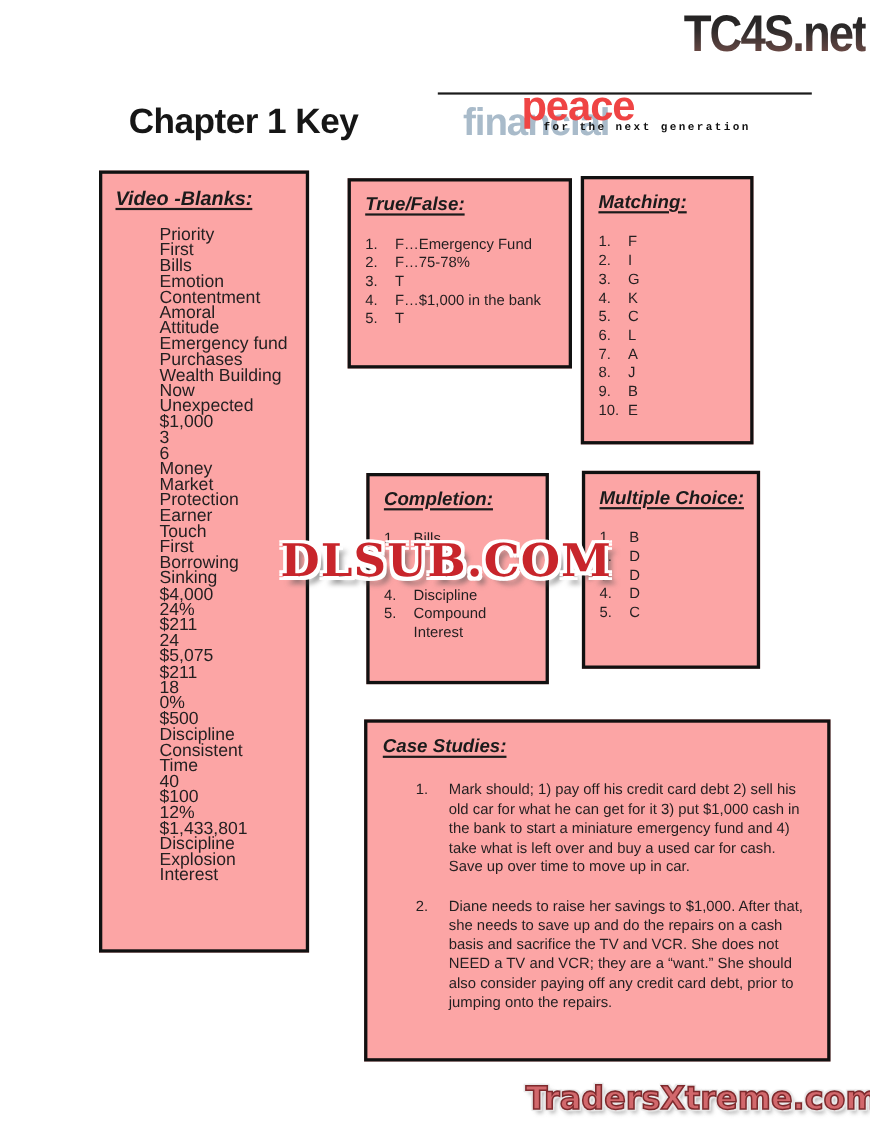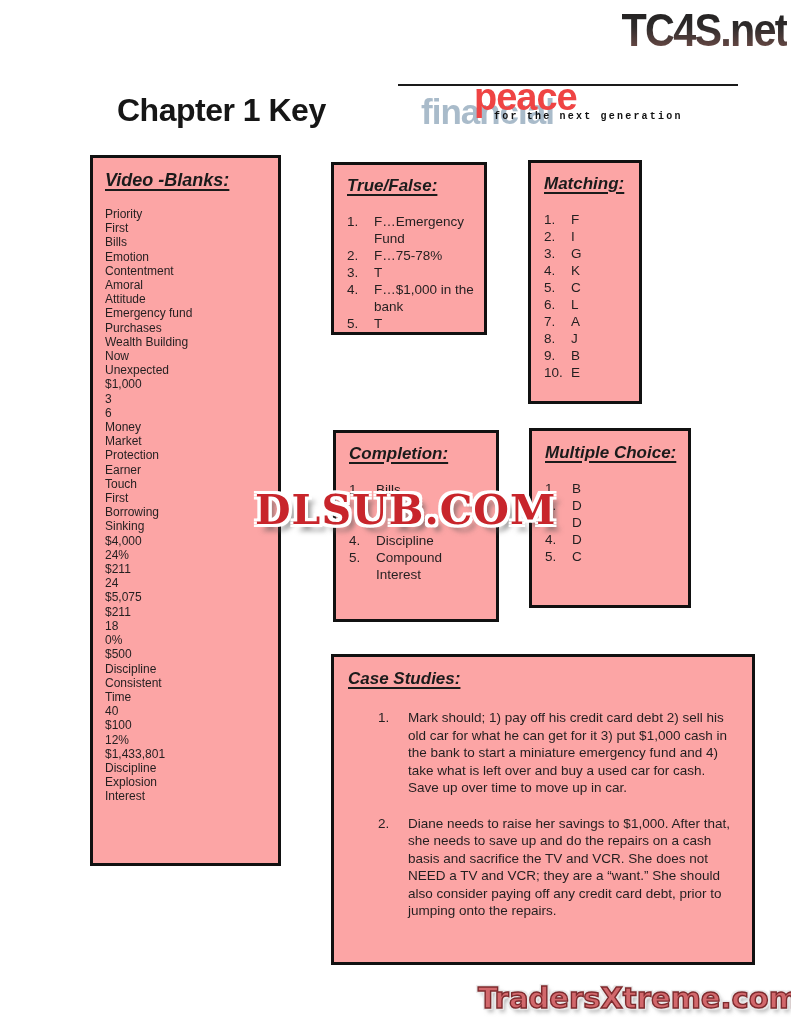--- a/index.html
+++ b/index.html
@@ -88,24 +88,24 @@
     font-weight: bold;
     font-style: italic;
     text-decoration: underline;
     text-decoration-thickness: 2px;
     text-underline-offset: 3px;
     color: #1b1b1b;
   }
 
   .video-box { left: 90px; top: 155px; width: 191px; height: 711px; padding: 12px 8px 0 12px; }
   .video-box .box-heading { font-size: 18px; margin-bottom: 16px; }
-  .video-list { font-size: 12px; line-height: 14.2px; }
-
-  .tf-box { left: 331px; top: 162px; width: 156px; height: 173px; padding: 11px 6px 0 13px; }
-  .match-box { left: 528px; top: 160px; width: 114px; height: 244px; padding: 11px 6px 0 13px; }
+  .video-list { font-size: 16px; line-height: 14.2px; margin-left: 40px; }
+
+  .tf-box { left: 316px; top: 162px; width: 204px; height: 173px; padding: 11px 6px 0 13px; }
+  .match-box { left: 528px; top: 160px; width: 157px; height: 244px; padding: 11px 6px 0 13px; }
   .comp-box { left: 333px; top: 430px; width: 166px; height: 192px; padding: 11px 6px 0 13px; }
   .mc-box { left: 529px; top: 428px; width: 162px; height: 180px; padding: 11px 6px 0 13px; }
   .tf-box .box-heading, .match-box .box-heading, .comp-box .box-heading, .mc-box .box-heading {
     font-size: 17px; margin-bottom: 17px;
   }
   .mc-box .box-heading { line-height: 21px; display: inline-block; }
 
   .num-list { font-size: 13.5px; line-height: 17px; }
   .num-row { display: grid; grid-template-columns: 27px 1fr; }
   .num-col { }

